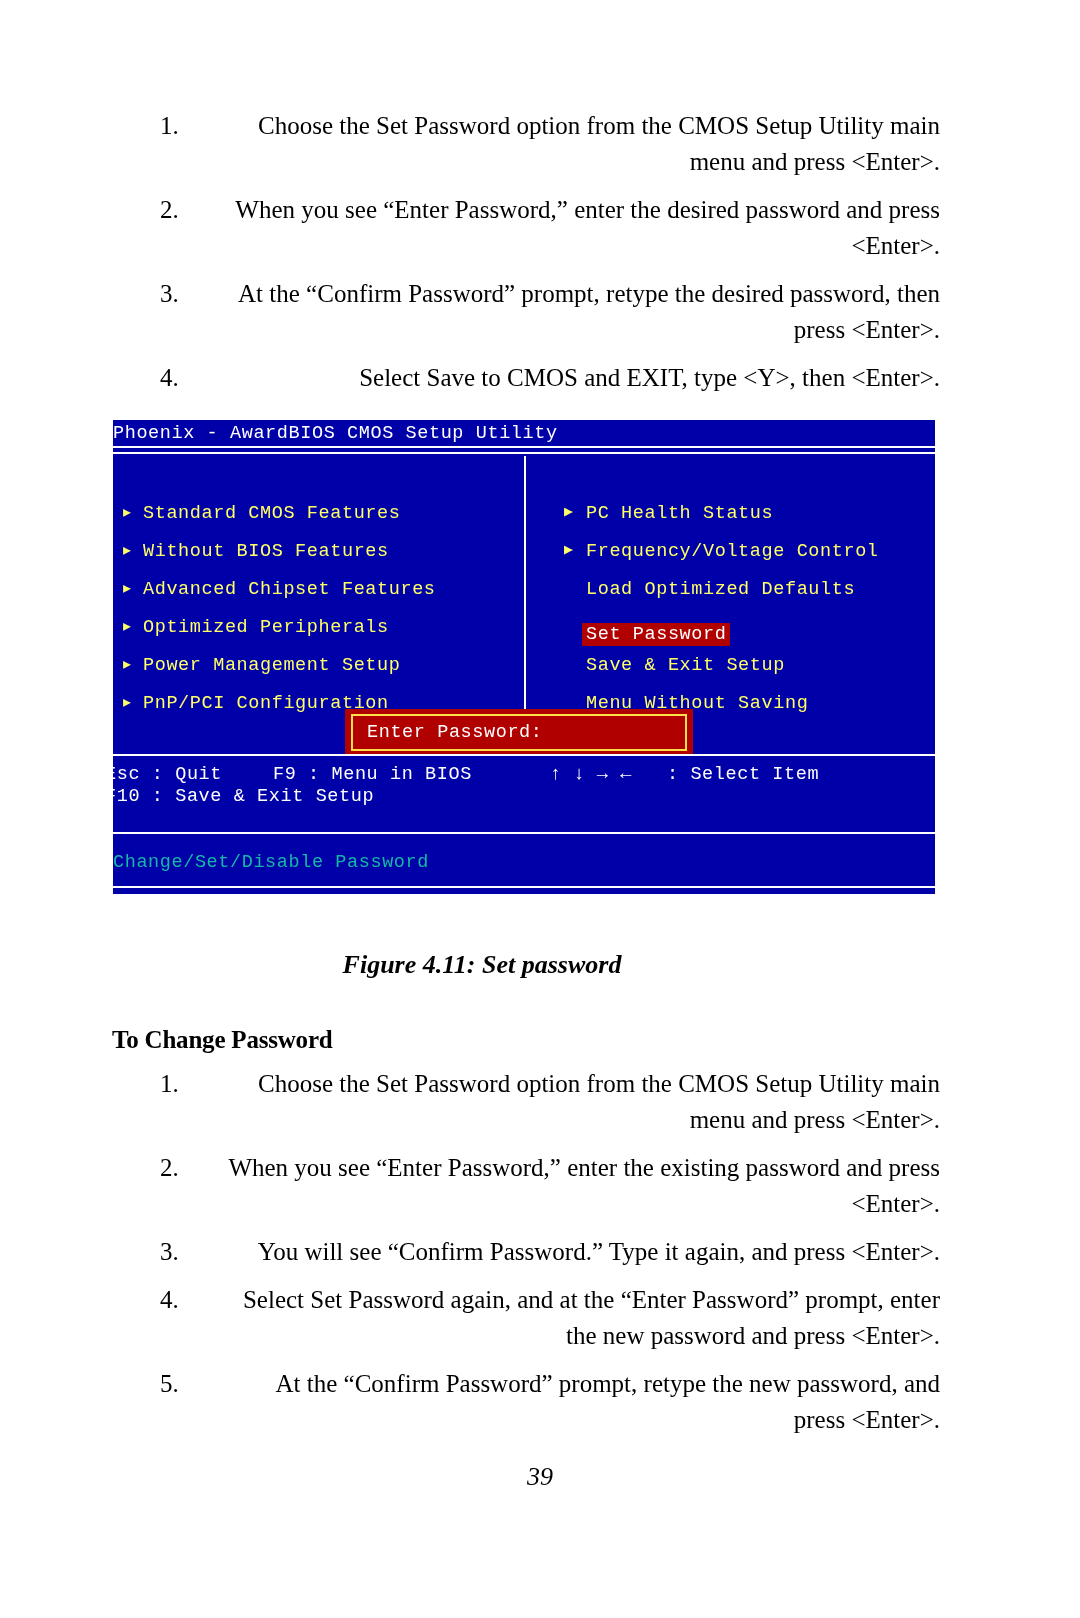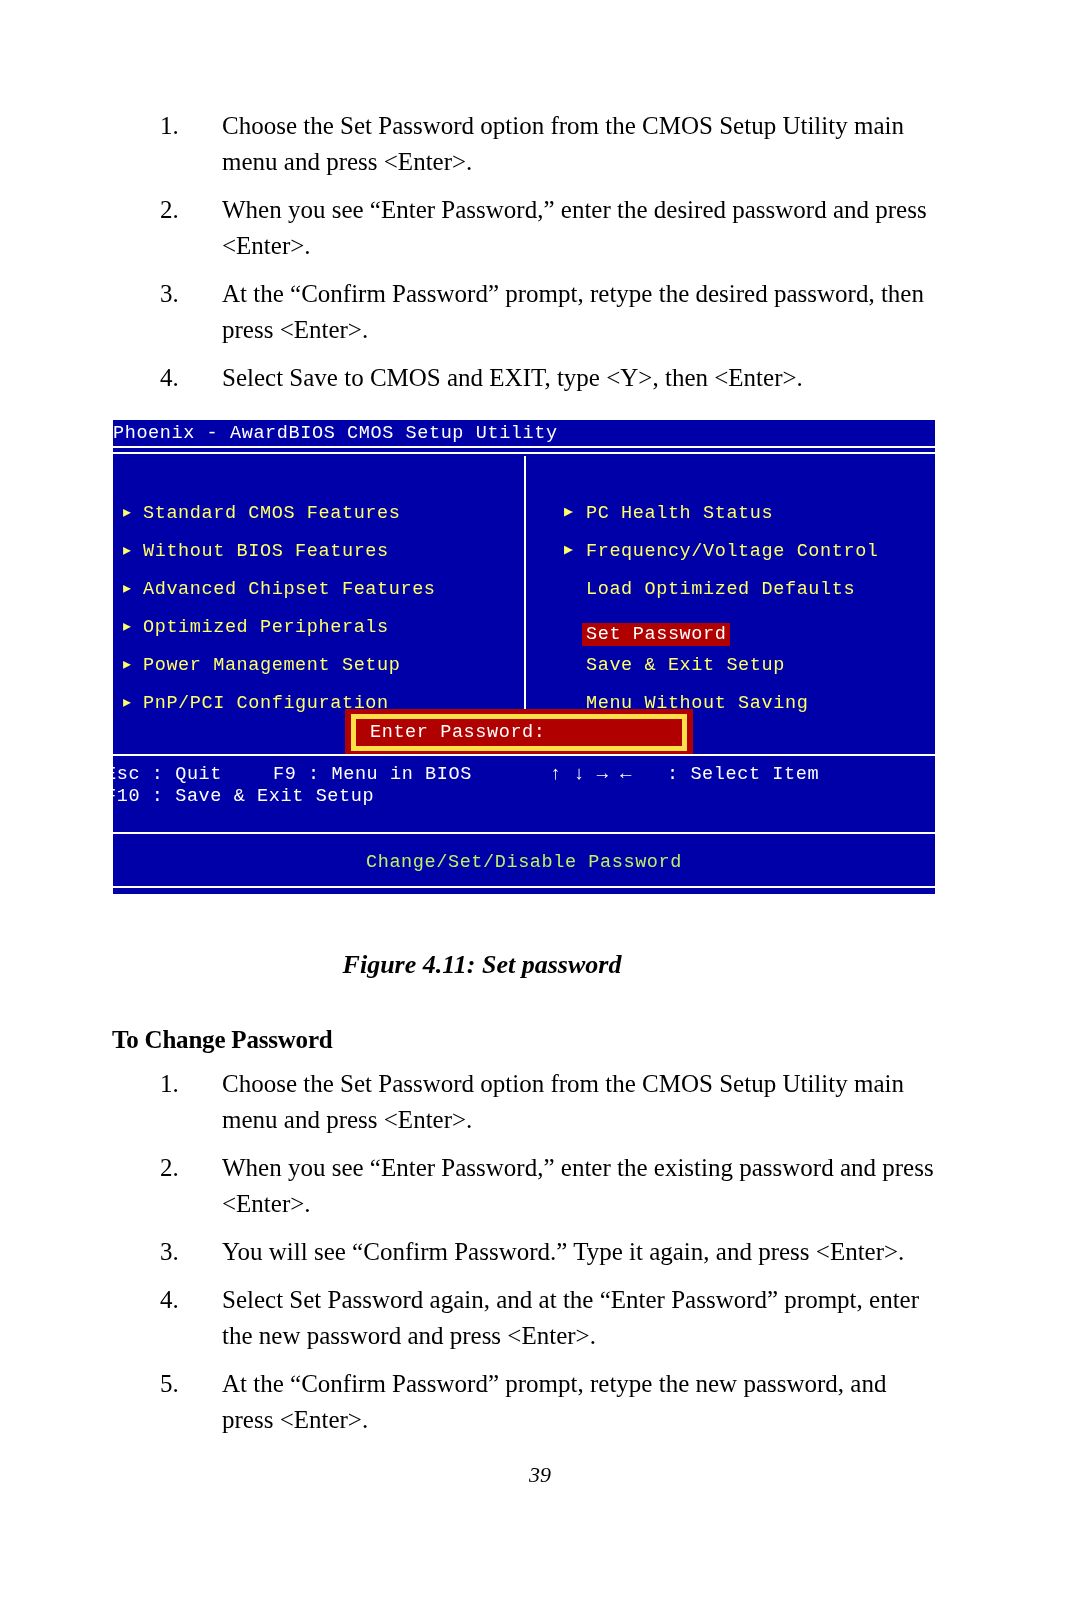--- a/index.html
+++ b/index.html
@@ -40,21 +40,21 @@
     font-size: 25px;
     line-height: 36px;
     text-align: left;
     padding-left: 10px;
     box-sizing: border-box;
   }
   .li-text {
     flex: 1 1 auto;
     font-size: 25px;
     line-height: 36px;
-    text-align: left;
+    text-align: right;
   }
 
   .section-head {
     position: absolute;
     left: 112px;
     font-family: "Liberation Serif", serif;
     font-weight: bold;
     font-size: 25px;
     letter-spacing: -0.2px;
   }
@@ -70,21 +70,21 @@
     font-size: 26px;
   }
 
   .page-num {
     position: absolute;
     left: 0;
     width: 1080px;
     text-align: center;
     font-family: "Liberation Serif", serif;
     font-style: italic;
-    font-size: 22px;
+    font-size: 26px;
   }
 
   
   #bios-screen {
     position: absolute;
     left: 113px;
     top: 420px;
     width: 822px;
     height: 474px;
     background: #0000a8;
@@ -191,42 +191,41 @@
   }
 
   #bios-status {
     position: absolute;
     left: 0;
     top: 418px;
     width: 100%;
     height: 48px;
     display: flex;
     align-items: center;
-    justify-content: center;
-    color: #bef264;
+    color: #14b8a6;
     font-size: 18.5px;
     letter-spacing: 0.6px;
     white-space: pre;
   }
 
   
   #password-dialog {
     position: absolute;
     left: 232px;
     top: 253px;
     width: 348px;
     height: 47px;
     background: #b00000;
     box-sizing: border-box;
     padding: 5px 6px;
   }
   #password-dialog-inner {
     width: 100%;
     height: 100%;
-    border: 5px solid #fde047;
+    border: 2px solid #fde047;
     box-sizing: border-box;
     display: flex;
     align-items: center;
     padding-left: 14px;
   }
   #password-prompt {
     color: #ffffff;
     font-size: 18.5px;
     letter-spacing: 0.6px;
     white-space: pre;

